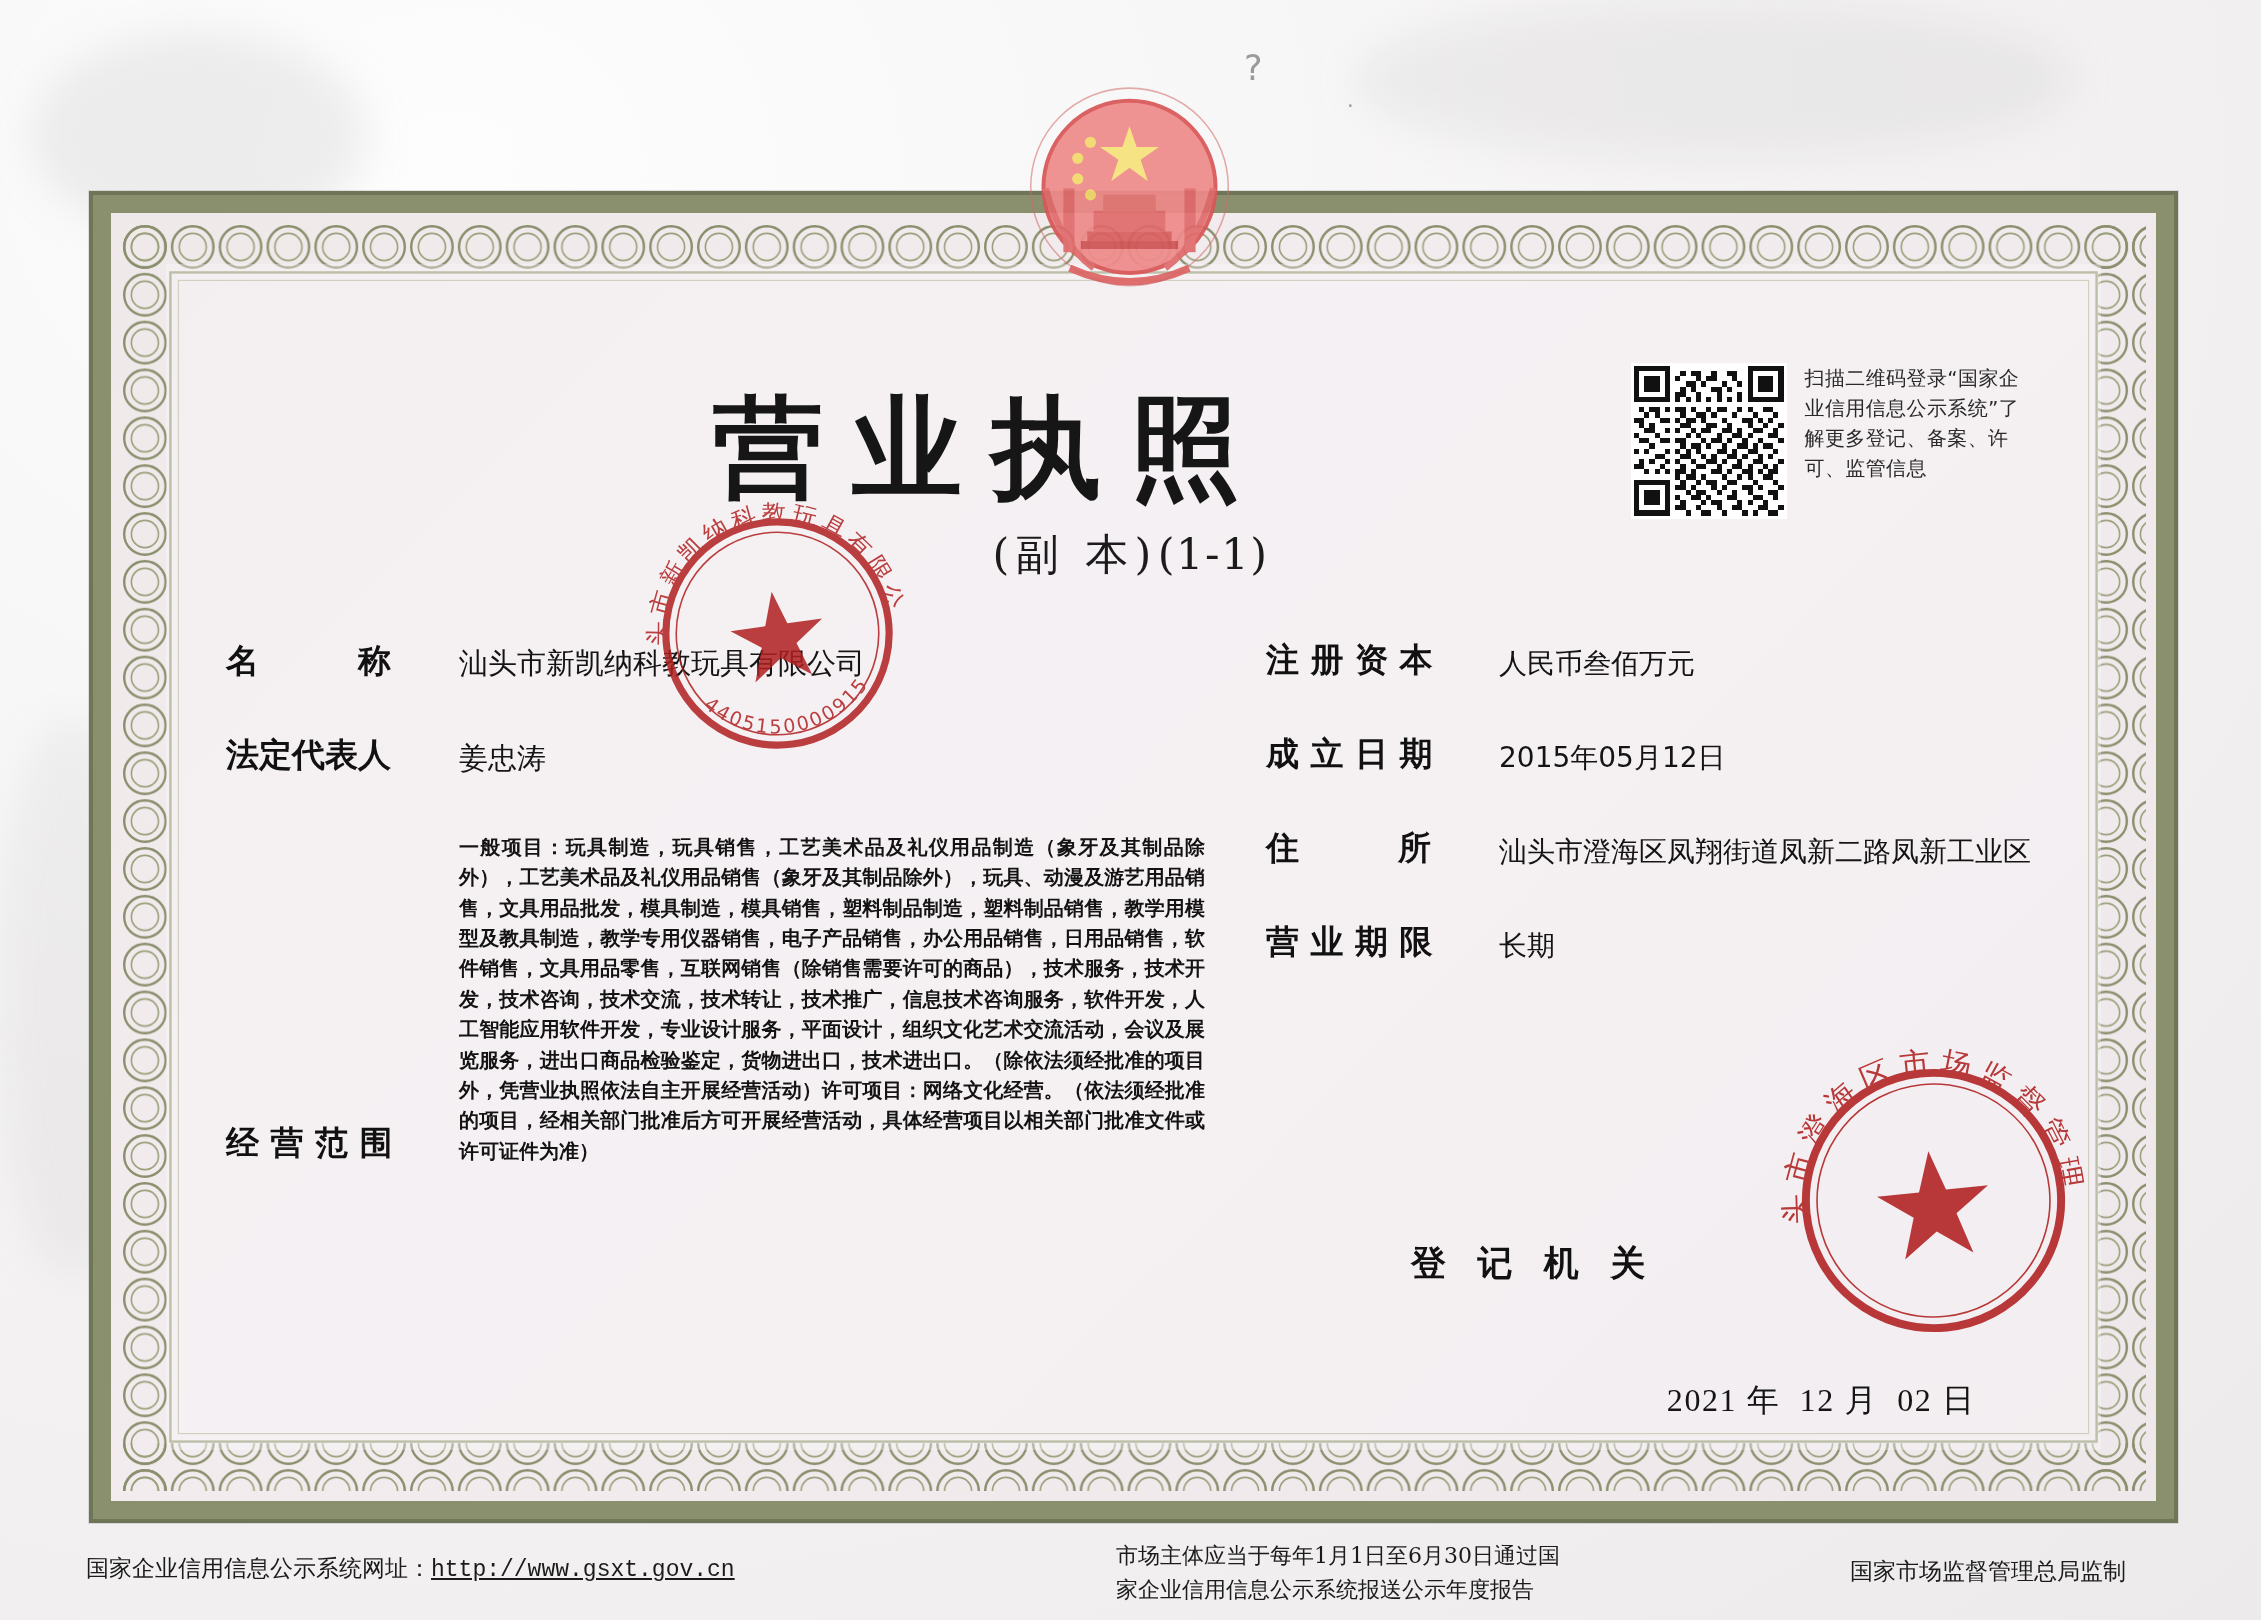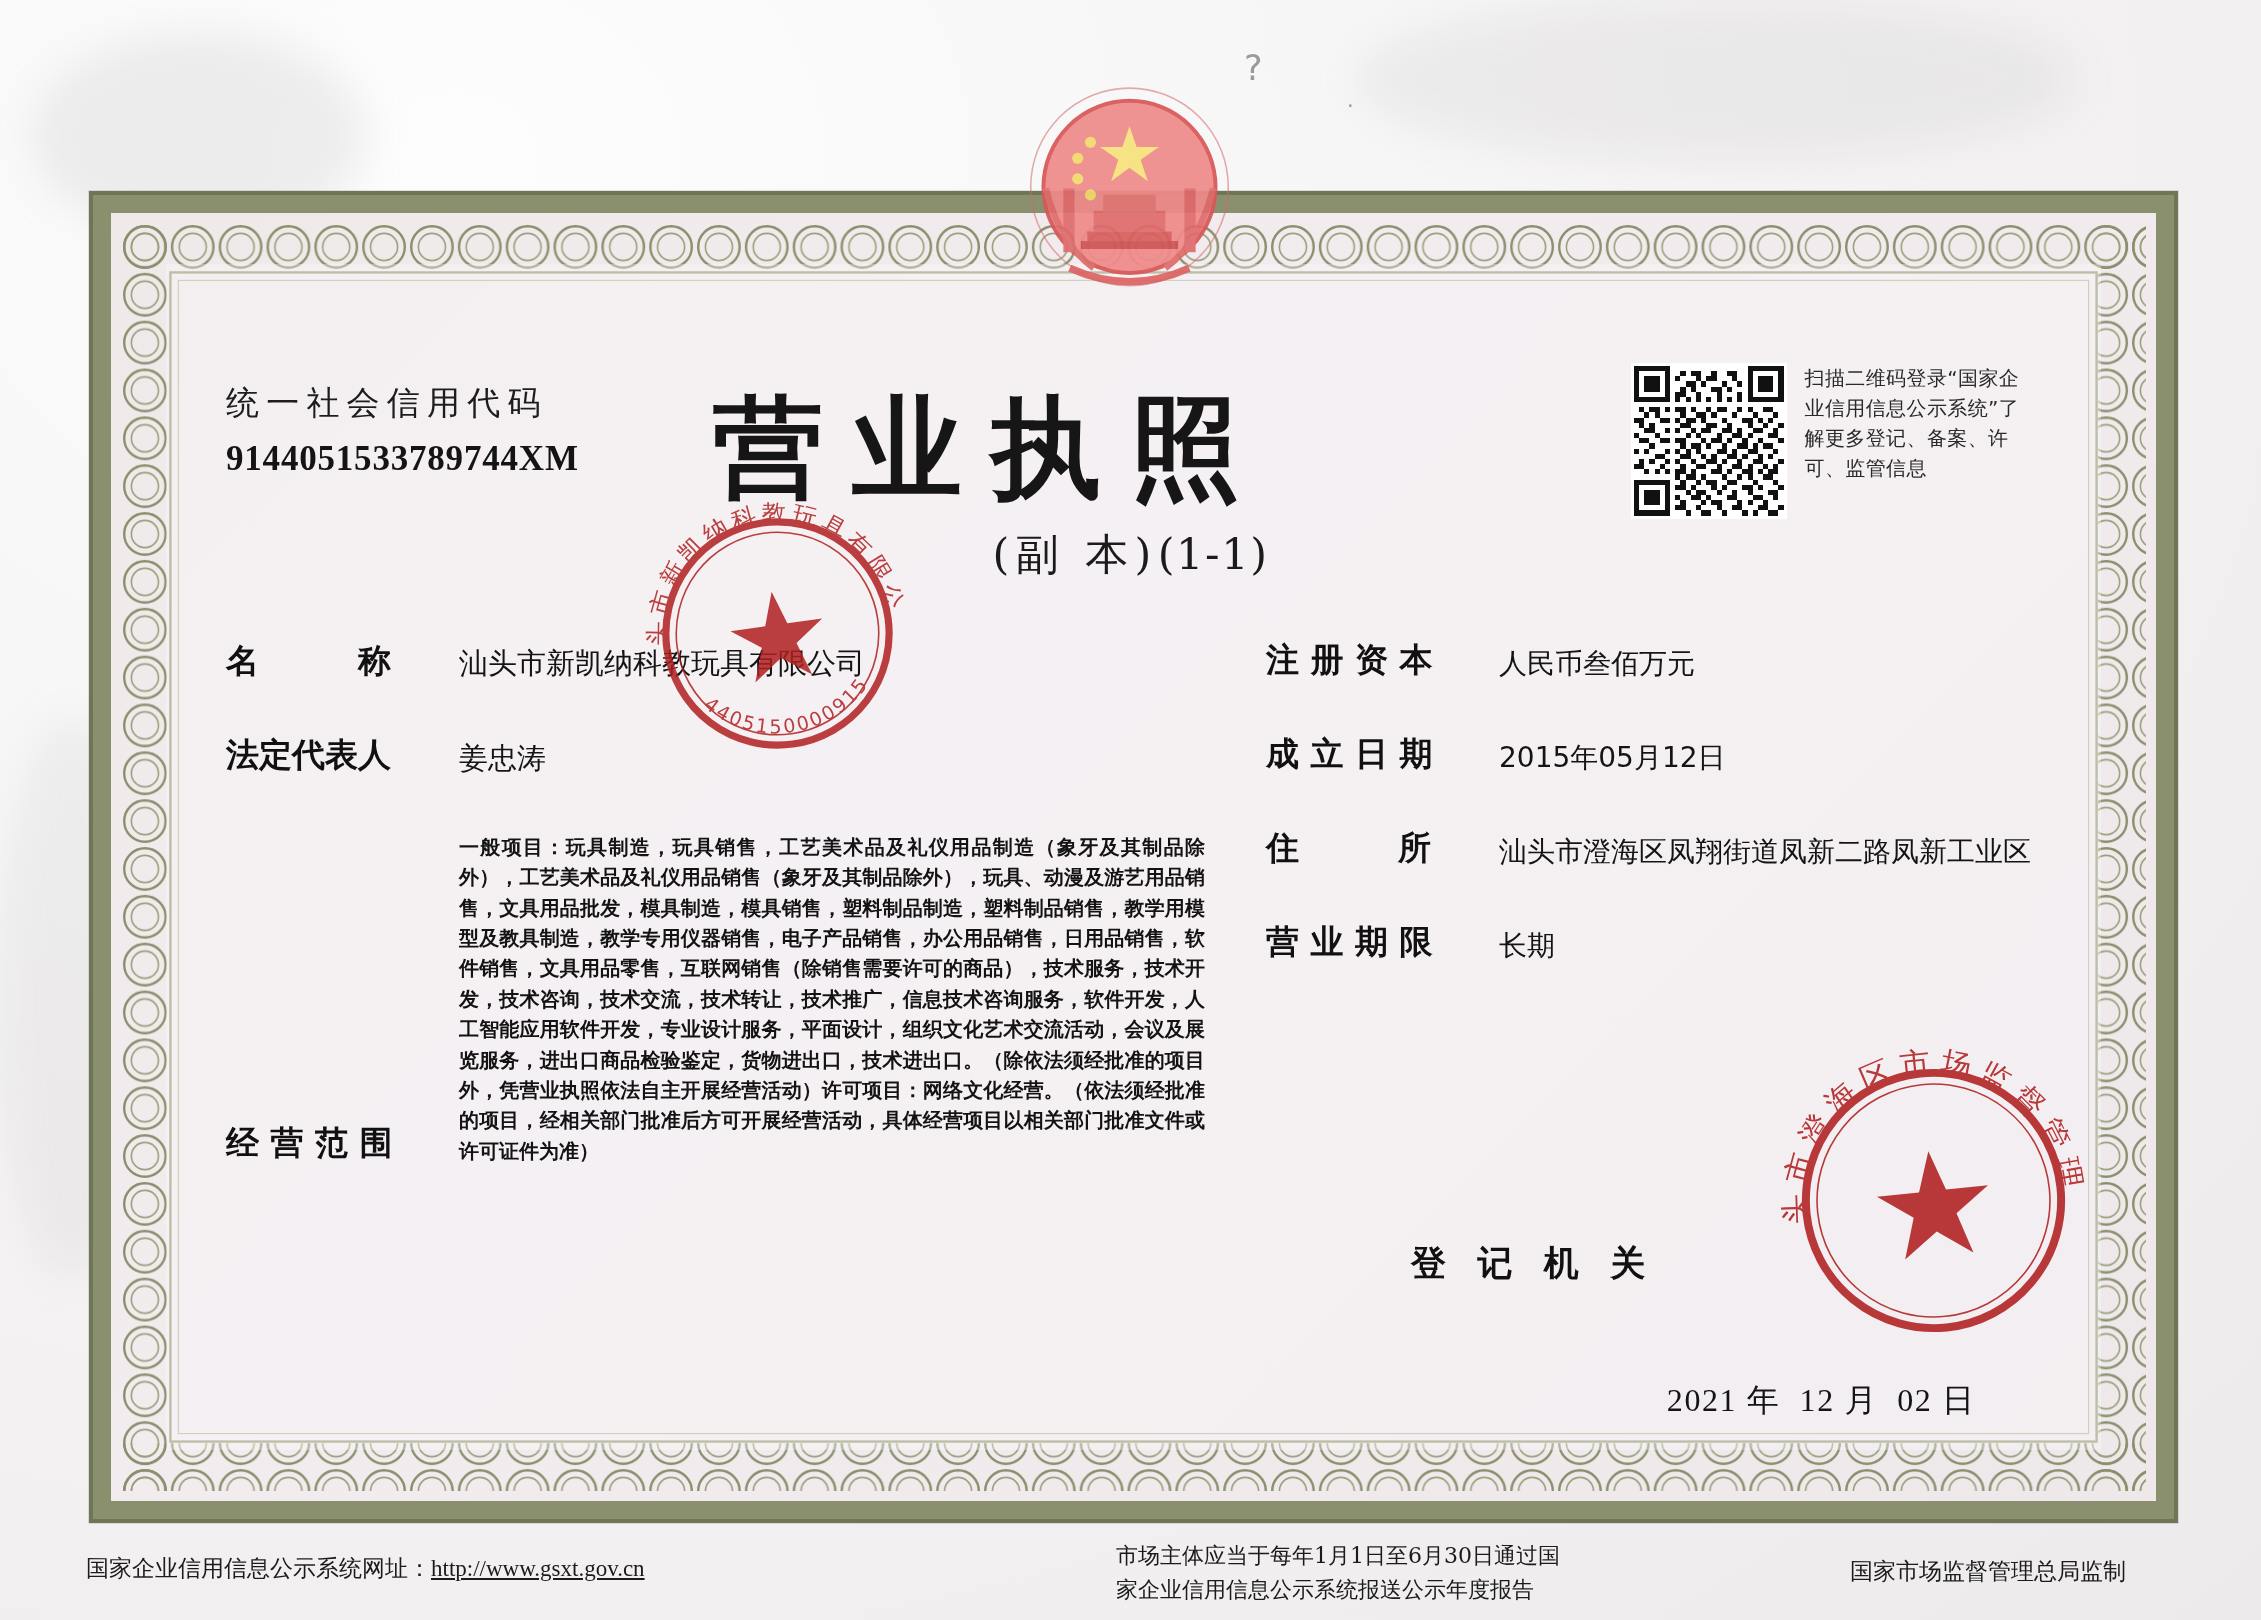--- a/index.html
+++ b/index.html
@@ -239,21 +239,21 @@
   
   #footer-left {
     position: absolute;
     left: 86px;
     top: 1553px;
     font-family: "DejaVu Serif", serif;
     font-size: 23px;
     color: #1b1b1b;
   }
   #footer-left .url {
-    font-family: Liberation Serif, serif;
+    font-family: Liberation Mono, monospace;
     text-decoration: underline;
     text-align: center;
   }
   #footer-center {
     position: absolute;
     left: 1116px;
     top: 1539px;
     width: 558px;
     text-align: left;
     font-family: "DejaVu Serif", serif;
@@ -565,24 +565,20 @@
       </svg>
     </div>
     <div id="qr-note">扫描二维码登录“国家企业信用信息公示系统”了解更多登记、备案、许可、监管信息</div>
   </div>
 
   <div id="title-main">营业执照</div>
   <div id="title-sub">
     <span class="paren">(副 本)</span><span>(1-1)</span>
   </div>
 
-  <div id="uscc">
-    <div class="lbl">统一社会信用代码</div>
-    <div class="val">9144051533789744XM</div>
-  </div>
 
   <div class="col-left">
 
     <div class="row">
       <div class="lbl lbl-w-4">名　　　称</div>
       <div class="val big">汕头市新凯纳科教玩具有限公司</div>
     </div>
 
 
     <div class="row">

